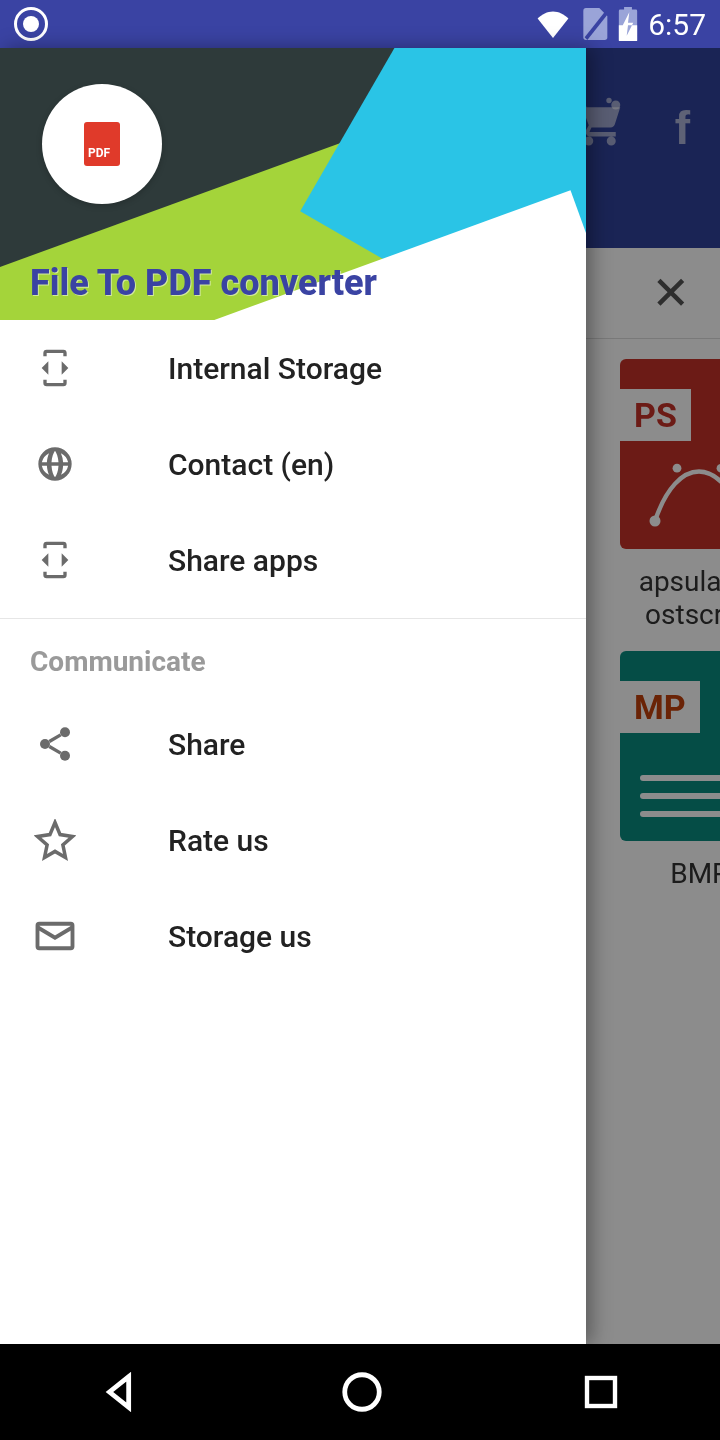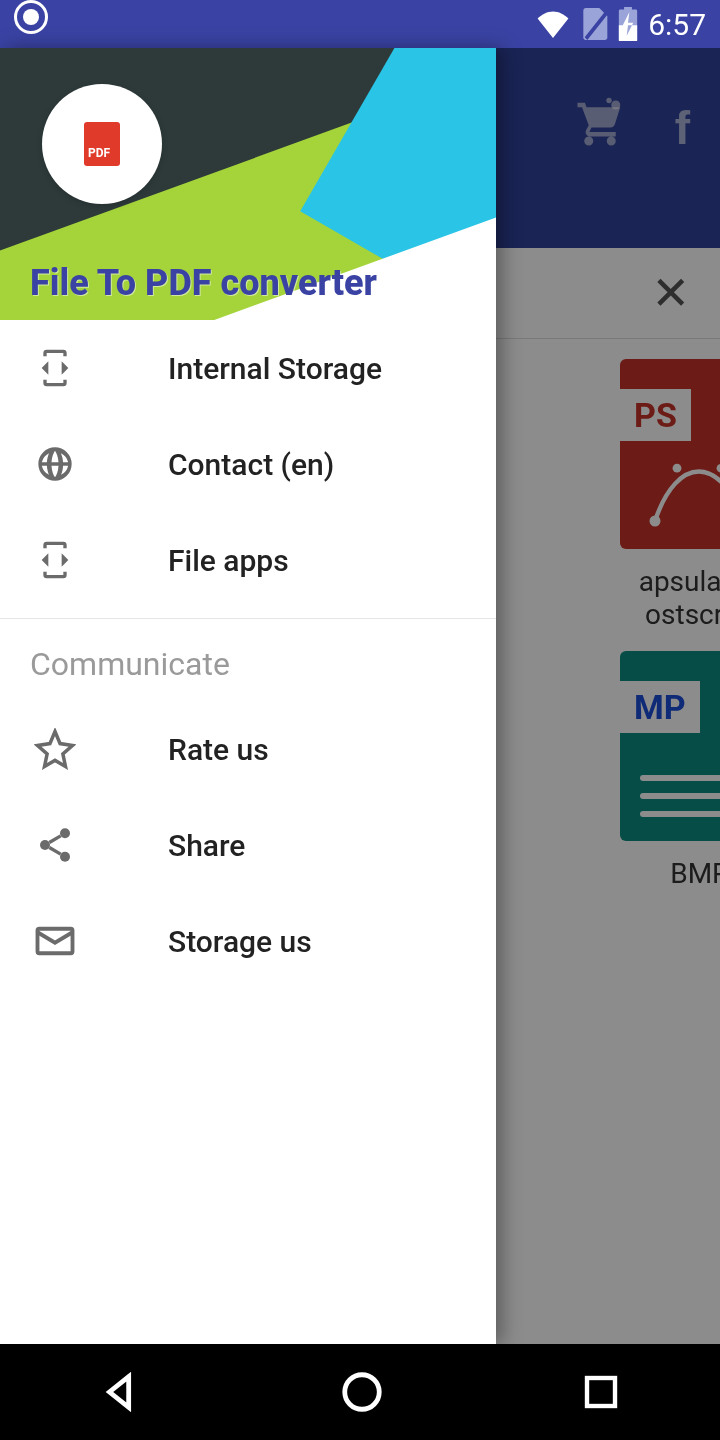--- a/index.html
+++ b/index.html
@@ -2,21 +2,21 @@
 <html><head>
 <meta charset="utf-8">
 <style>
   * { margin: 0; padding: 0; box-sizing: border-box; }
   html, body { width: 720px; height: 1440px; overflow: hidden; font-family: Roboto, Arial, sans-serif; }
   body { background: #000; position: relative; }
 
   
   .status-bar {
     position: absolute; top: 0; left: 0; right: 0; height: 48px;
-    background: #3a43a3; display: flex; justify-content: space-between;
+    background: #3a43a3; display: flex; align-items: center; justify-content: space-between;
     padding: 0 14px; color: #fff;
   }
   .status-left { width: 34px; height: 34px; border: 3px solid #fff; border-radius: 50%; display:flex; align-items:center; justify-content:center;}
   .status-left-inner { width: 16px; height: 16px; background:#fff; border-radius:50%; }
   .status-right { display: flex; align-items: center; gap: 10px; font-size: 30px; font-weight: 400; }
   .status-right svg { display:block; }
 
   
   .app-body {
     position: absolute; top: 48px; left: 0; right: 0; bottom: 96px;
@@ -31,34 +31,34 @@
   .fb { font-family: Arial; font-weight: bold; font-size: 58px; }
   .banner-row { display:flex; align-items:center; justify-content:flex-end; padding: 18px 30px; border-bottom:1px solid #ddd;}
   .banner-row .x { font-size: 46px; color:#555; font-weight:300;}
   .file-grid { display:flex; flex-wrap:wrap; gap: 40px; padding: 20px; }
   .file-item { width: 200px; text-align:center; }
   .file-icon { width:160px; height:190px; margin: 0 auto; border-radius: 6px; position:relative; }
   .file-icon.eps { background:#c53228; }
   .file-icon.bmp { background:#0a8c80; }
   .file-icon .tag { position:absolute; top:30px; left:0; background:#fff; color:inherit; padding:6px 14px; font-size:34px; font-weight:bold;}
   .file-icon.eps .tag { color:#c53228;}
-  .file-icon.bmp .tag { color:#1d4ed8;}
+  .file-icon.bmp .tag { color:#c2410c;}
   .file-icon .lines { position:absolute; bottom:24px; left:20px; right:20px;}
   .file-icon .lines div{ height:6px; background:#fff; margin-top:12px; border-radius:3px;}
   .file-label { margin-top: 16px; font-size: 28px; color:#333;}
 
   
   .scrim {
     position: absolute; top: 48px; left: 0; right: 0; bottom: 96px;
     background: rgba(0,0,0,0.45);
   }
 
   
   .drawer {
-    position: absolute; top: 48px; left: 0; width: 496px; bottom: 96px;
+    position: absolute; top: 48px; left: 0; width: 586px; bottom: 96px;
     background: #fff; box-shadow: 6px 0 18px rgba(0,0,0,0.35);
     display: flex; flex-direction: column;
   }
   .drawer-header {
     height: 272px; position: relative; overflow: hidden;
     background: #2e3a3a;
   }
   .drawer-header .stripe1 { position:absolute; inset:-100px -200px; background:#a4d43a; transform: rotate(-20deg); top:120px; height:240px;}
   .drawer-header .stripe2 { position:absolute; width:600px; height:400px; background:#2ac4e6; transform: rotate(30deg); top:-60px; left:360px;}
   .drawer-header .stripe3 { position:absolute; width:700px; height:60px; background:#d9f0f3; transform: rotate(-20deg); top:40px; left:160px;}
@@ -74,21 +74,21 @@
     text-shadow: 1px 1px 0 rgba(255,255,255,0.5);
   }
 
   .drawer-list { flex:1; overflow:auto; }
   .drawer-item {
     display:flex; align-items:center; height:96px; padding: 0 34px; gap: 92px;
   }
   .drawer-item .icn { width:42px; display:flex; justify-content:center; color:#6b6b6b;}
   .drawer-item .lbl { font-size:30px; color:#222; font-weight:500;}
   .drawer-section {
-    padding: 26px 30px 18px 30px; font-size:32px; color:#9a9a9a; border-top:1px solid #e6e6e6; margin-top:10px;
+    padding: 26px 30px 18px 30px; font-size:28px; color:#9a9a9a; border-top:1px solid #e6e6e6; margin-top:10px;font-weight:bold;
   }
 
   
   .navbar {
     position:absolute; bottom:0; left:0; right:0; height:96px; background:#000;
     display:flex; align-items:center; justify-content:space-around;
   }
   .navbar svg { display:block; }
 
 </style>
@@ -198,48 +198,48 @@
       </span>
       <span class="lbl">Contact (en)</span>
     </div>
 
     <div class="drawer-item">
       <span class="icn">
         <svg width="40" height="40" viewBox="0 0 24 24" fill="#6b6b6b">
             <path d="M17 1H7a2 2 0 0 0-2 2v2h2V3h10v2h2V3a2 2 0 0 0-2-2zM5 19v2a2 2 0 0 0 2 2h10a2 2 0 0 0 2-2v-2h-2v2H7v-2H5zm3-11l-4 4 4 4V8zm8 0v8l4-4-4-4z"></path>
           </svg>
       </span>
-      <span class="lbl">File apps</span>
+      <span class="lbl">Share apps</span>
     </div>
 
     <div class="drawer-section">Communicate</div>
-
-    <div class="drawer-item">
-      <span class="icn">
-        <svg width="42" height="42" viewBox="0 0 24 24" fill="none" stroke="#6b6b6b" stroke-width="2">
-            <path d="M12 2l2.9 6.9L22 10l-5.5 4.8L18 22l-6-3.5L6 22l1.5-7.2L2 10l7.1-1.1z"></path>
-          </svg>
-      </span>
-      <span class="lbl">Rate us</span>
-    </div>
 
     <div class="drawer-item">
       <span class="icn">
         <svg width="40" height="40" viewBox="0 0 24 24" fill="#6b6b6b">
             <circle cx="18" cy="5" r="3"></circle>
             <circle cx="6" cy="12" r="3"></circle>
             <circle cx="18" cy="19" r="3"></circle>
             <path d="M8.6 10.5l6.8-4M8.6 13.5l6.8 4" stroke="#6b6b6b" stroke-width="2"></path>
           </svg>
       </span>
       <span class="lbl">Share</span>
     </div>
 
     <div class="drawer-item">
       <span class="icn">
+        <svg width="42" height="42" viewBox="0 0 24 24" fill="none" stroke="#6b6b6b" stroke-width="2">
+            <path d="M12 2l2.9 6.9L22 10l-5.5 4.8L18 22l-6-3.5L6 22l1.5-7.2L2 10l7.1-1.1z"></path>
+          </svg>
+      </span>
+      <span class="lbl">Rate us</span>
+    </div>
+
+    <div class="drawer-item">
+      <span class="icn">
         <svg width="42" height="42" viewBox="0 0 24 24" fill="none" stroke="#6b6b6b" stroke-width="2.2">
             <rect x="2" y="5" width="20" height="14" rx="1"></rect>
             <path d="M2 7l10 6 10-6"></path>
           </svg>
       </span>
       <span class="lbl">Storage us</span>
     </div>
 
   </div>
 </div>

